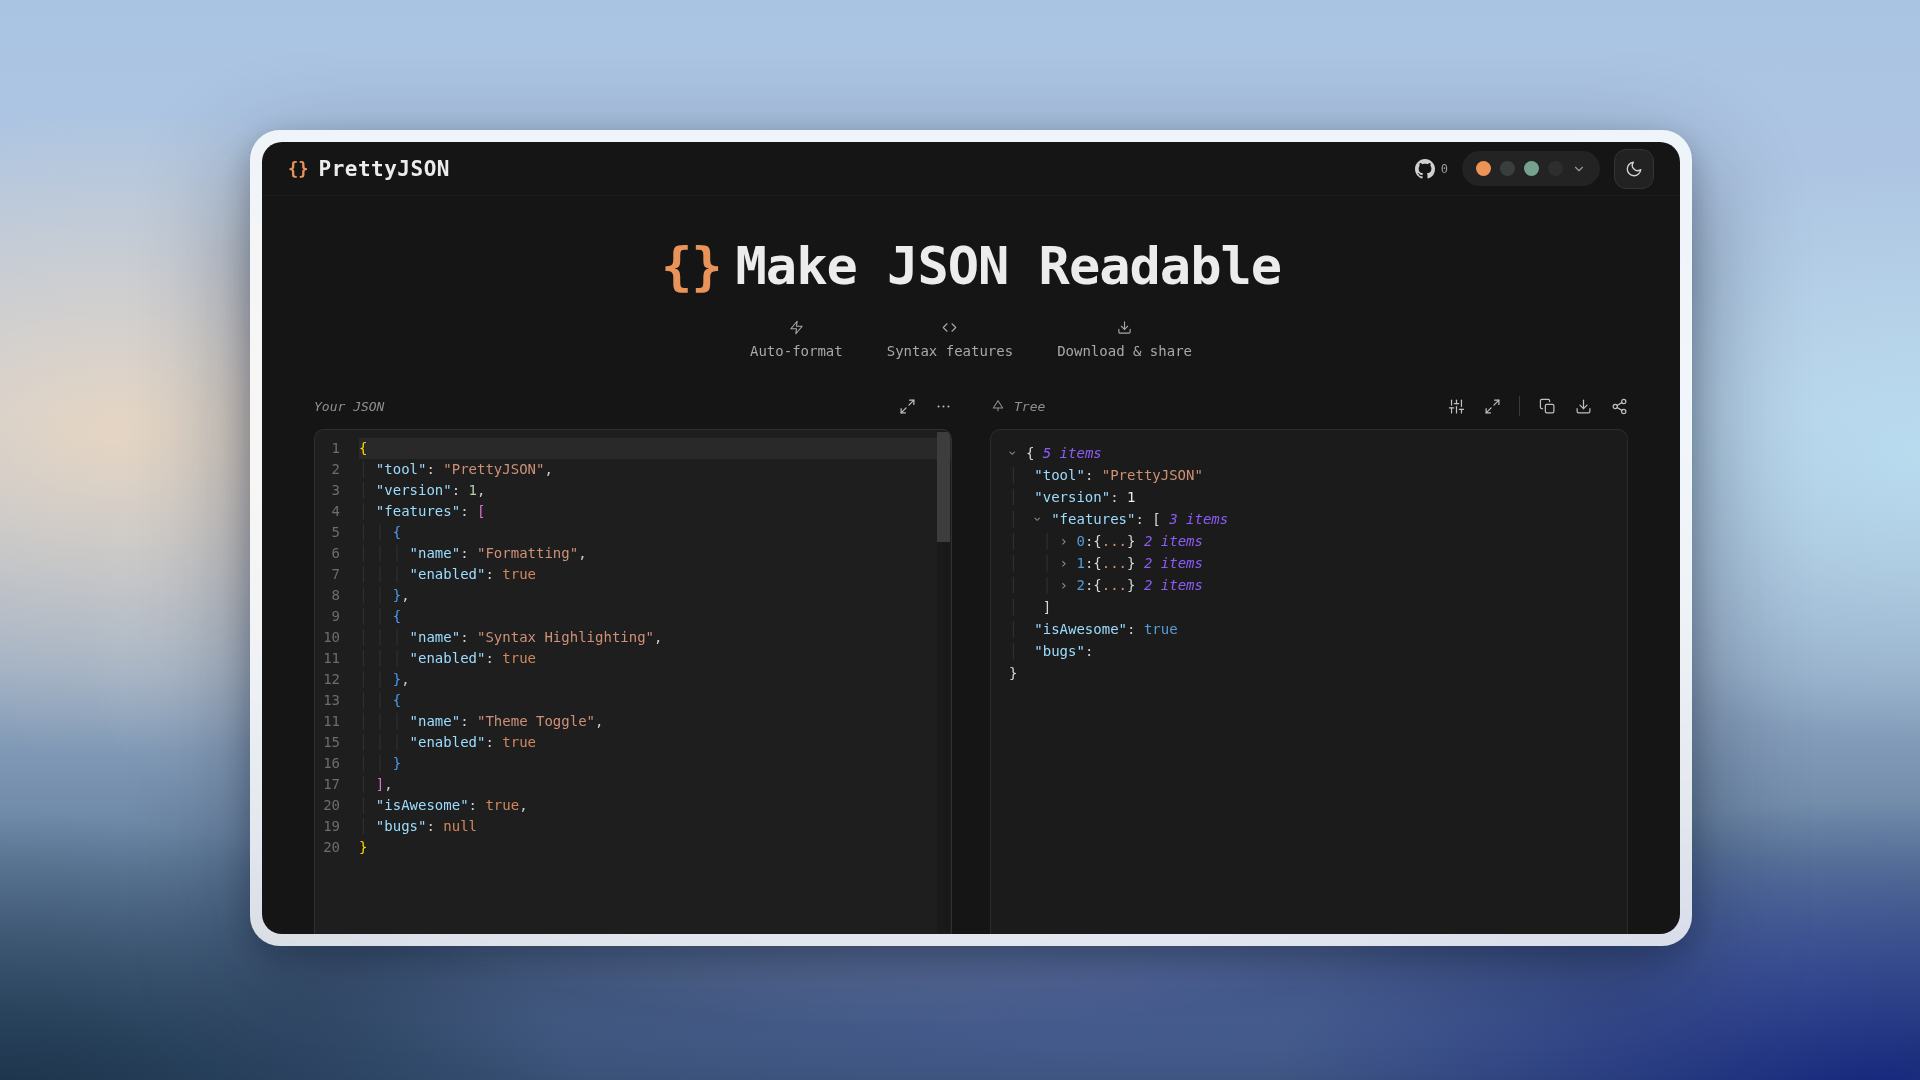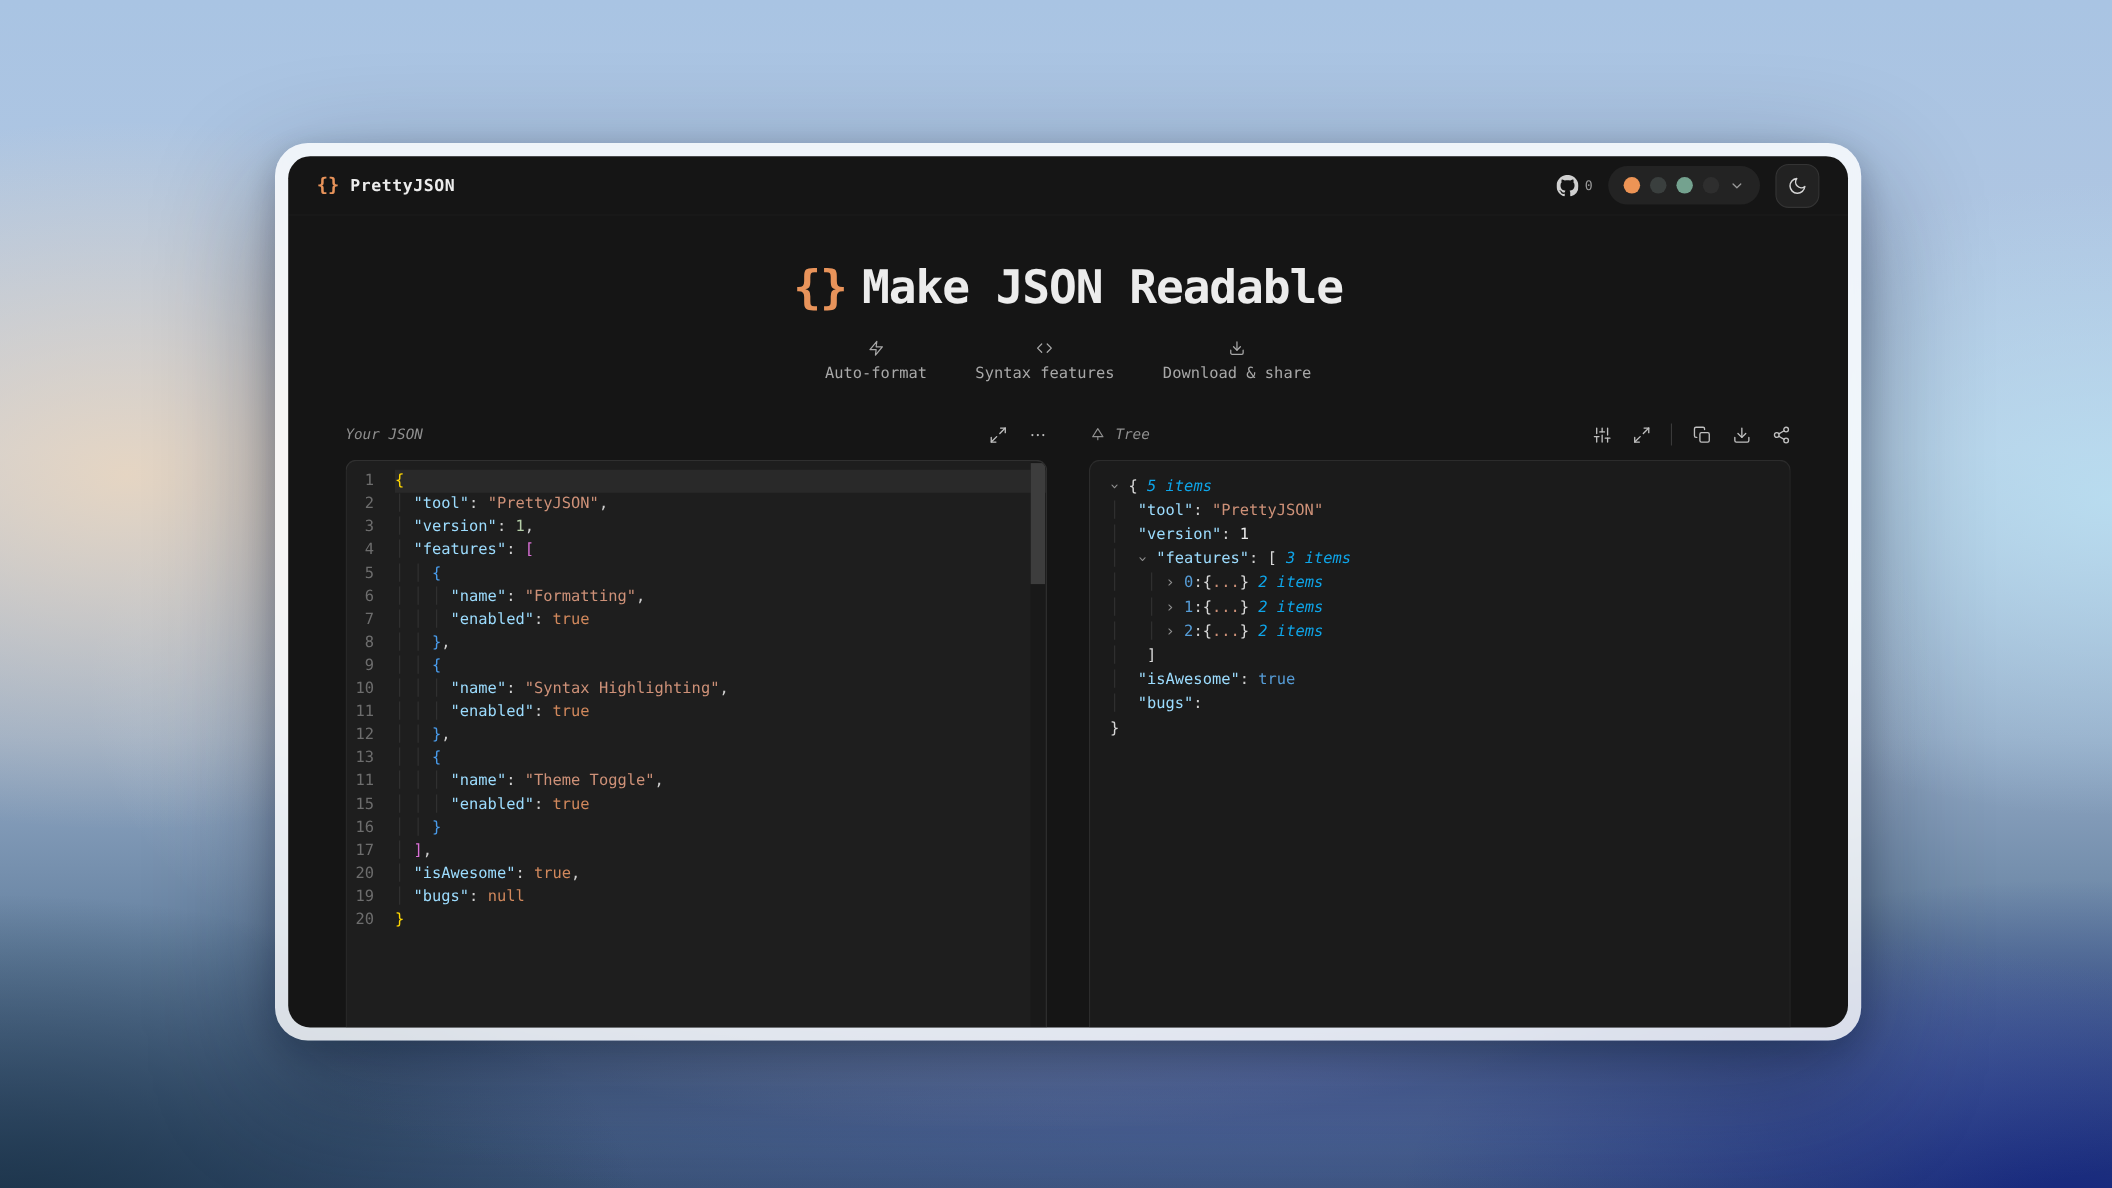--- a/index.html
+++ b/index.html
@@ -27,39 +27,39 @@
     overflow:hidden; display:flex; flex-direction:column; color:#d4d4d4;
   }
   
   .topbar{
     height:54px; flex:0 0 54px; display:flex; align-items:center;
     justify-content:space-between; padding:0 26px;
     border-bottom:1px solid rgba(255,255,255,0.03);
   }
   .brand{ display:flex; align-items:center; gap:10px; font-weight:bold; }
   .brand .braces{ color:#e8935a; font-size:17px; }
-  .brand .name{ color:#ececec; font-size:15px; letter-spacing:0.5px; }
+  .brand .name{ color:#ececec; font-size:21px; letter-spacing:0.5px; }
   .topbar-right{ display:flex; align-items:center; gap:14px; }
   .gh{ display:flex; align-items:center; gap:6px; cursor:pointer; }
   .gh svg{ width:20px; height:20px; fill:#d0d0d0; }
   .gh-count{ color:#9a9a9a; font-size:12px; }
   .theme-pill{
     display:flex; align-items:center; gap:9px; background:#232323;
     border-radius:999px; padding:10px 14px; cursor:pointer;
   }
   .dot{ width:15px; height:15px; border-radius:50%; }
   .theme-pill svg{ width:14px; height:14px; stroke:#9a9a9a; fill:none; stroke-width:2; stroke-linecap:round; stroke-linejoin:round; }
   .moon-btn{
     width:40px; height:40px; border-radius:12px; background:#222;
     border:1px solid #343434; display:flex; align-items:center; justify-content:center; cursor:pointer;
   }
   .moon-btn svg{ width:18px; height:18px; stroke:#d4d4d4; fill:none; stroke-width:1.8; stroke-linecap:round; stroke-linejoin:round; }
   
   .hero{ text-align:center; padding-top:40px; }
-  .hero-title{ font-size:42px; font-weight:bold; color:#ececec; letter-spacing:-1px; }
+  .hero-title{ font-size:52px; font-weight:bold; color:#ececec; letter-spacing:-1px; }
   .hero-title .braces{ color:#e8935a; margin-right:14px; }
   .hero-sub{
     margin:16px auto 0; width:1010px; color:#979797; font-size:17px; line-height:26px;
   }
   .features{ margin-top:24px; display:flex; justify-content:center; gap:44px; }
   .feature{ display:flex; align-items:center; gap:8px; color:#a8a8a8; font-size:14px;flex-direction:column; }
   .feature svg{ width:15px; height:15px; stroke:#a8a8a8; fill:none; stroke-width:1.8; stroke-linecap:round; stroke-linejoin:round; }
   
   .panels{ flex:1; overflow:hidden; margin-top:34px; padding:0 52px;
     display:grid; grid-template-columns:1fr 1fr; gap:38px; }
@@ -94,21 +94,21 @@
   .tk-g{ color:#313131; }
   .tk-key{ color:#9cdcfe; }
   .tk-pun{ color:#cfcfcf; }
   .tk-str{ color:#ce9178; }
   .tk-num{ color:#b5cea8; }
   .tk-kw{ color:#d1885c; }
   .tk-b1{ color:#ffd700; }
   .tk-b2{ color:#da70d6; }
   .tk-b3{ color:#4a9ceb; }
   .tk-brace{ color:#d8d8d8; }
-  .tk-items{ color:#0ea5e9; font-style:italic; }
+  .tk-items{ color:#8b5cf6; font-style:italic; }
   .tk-idx{ color:#569cd6; }
   .tk-tbool{ color:#569cd6; }
   .tk-wnum{ color:#eaeaea; }
   .tk-dots{ color:#ce9178; }
   .tk-chev{ color:#8f8f8f; }
   .tk-chevd{ color:#8f8f8f; display:inline-block; transform:rotate(90deg); }
 </style>
 </head>
 <body>
 

